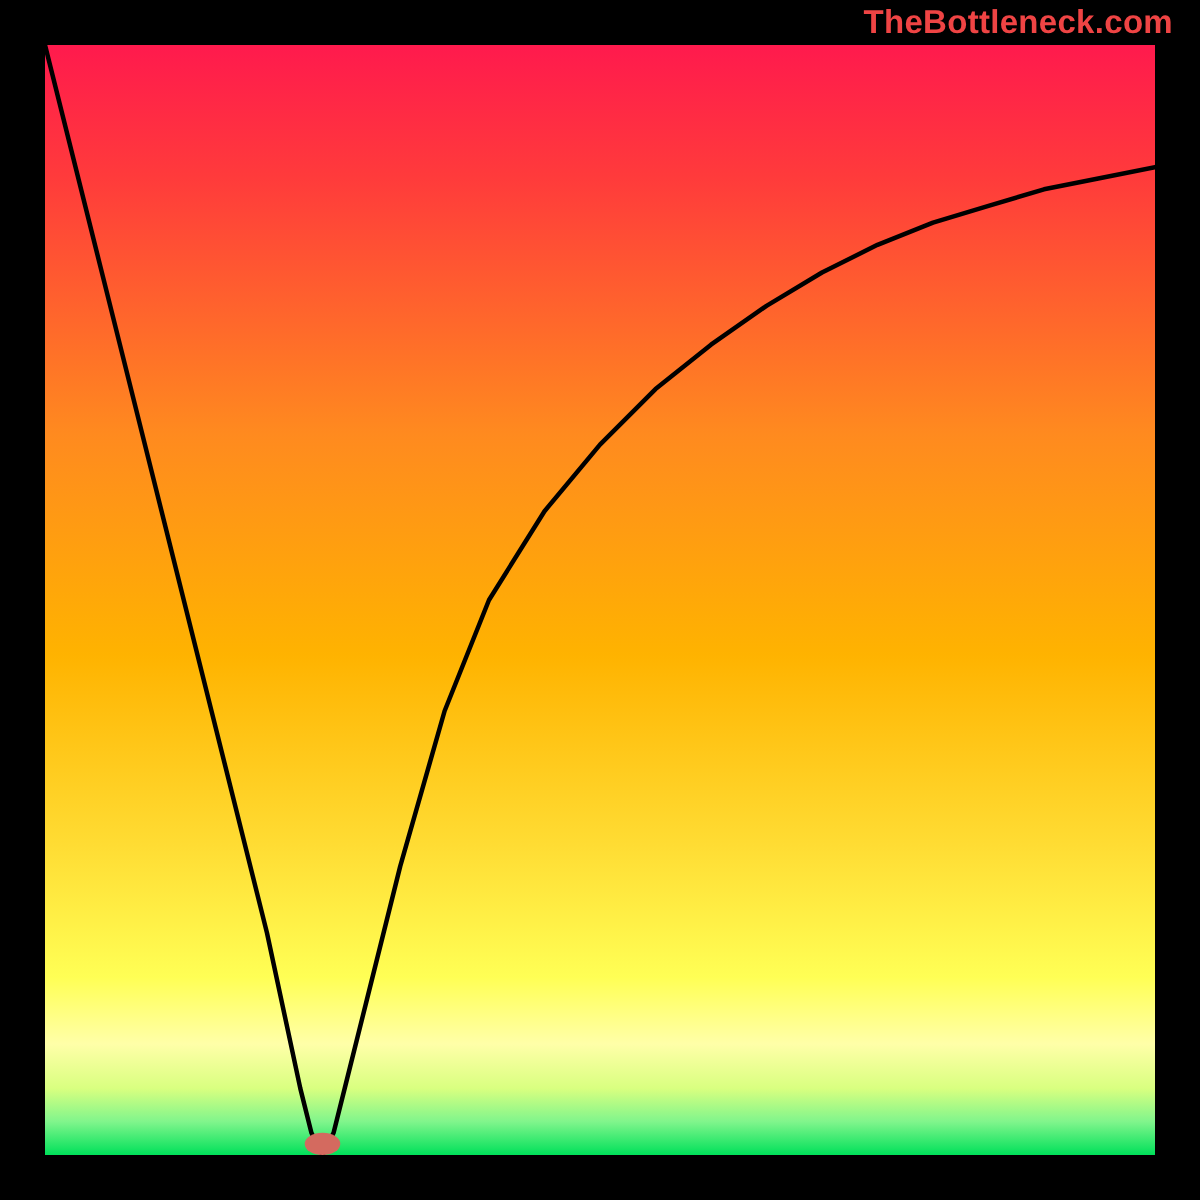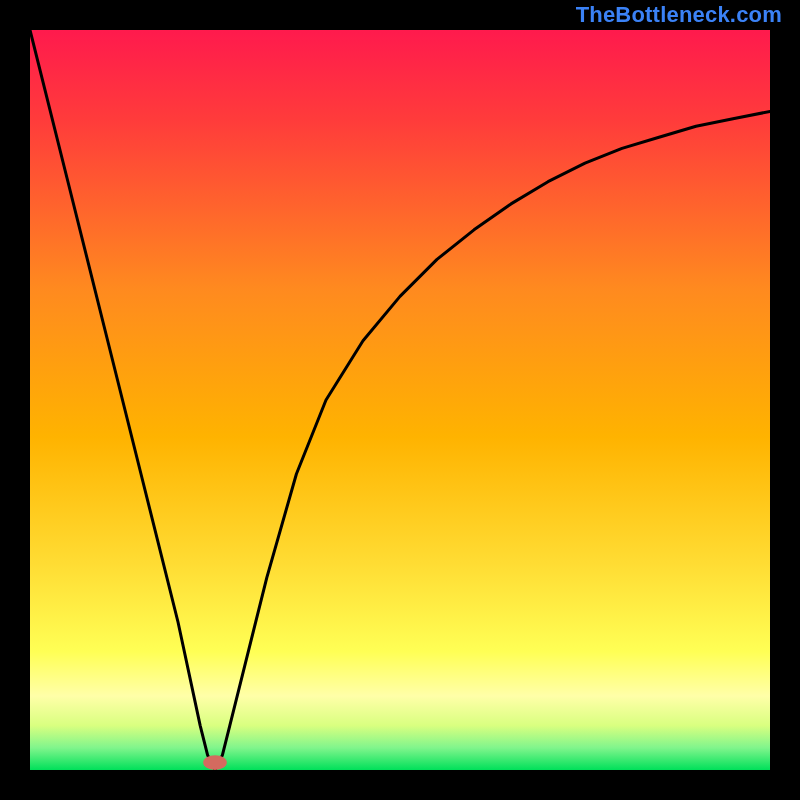--- a/index.html
+++ b/index.html
@@ -13,21 +13,21 @@
   .frame {
     position: relative;
     width: 800px;
     height: 800px;
     background: #000;
   }
   .watermark {
     position: absolute;
     top: 2px;
     right: 18px;
-    color: #3b82f6;
+    color: #ef4444;
     font-family: Arial, Helvetica, sans-serif;
     font-size: 22px;
     font-weight: 600;
     letter-spacing: 0.2px;
   }
   svg.plot {
     position: absolute;
     left: 30px;
     top: 30px;
     width: 740px;

